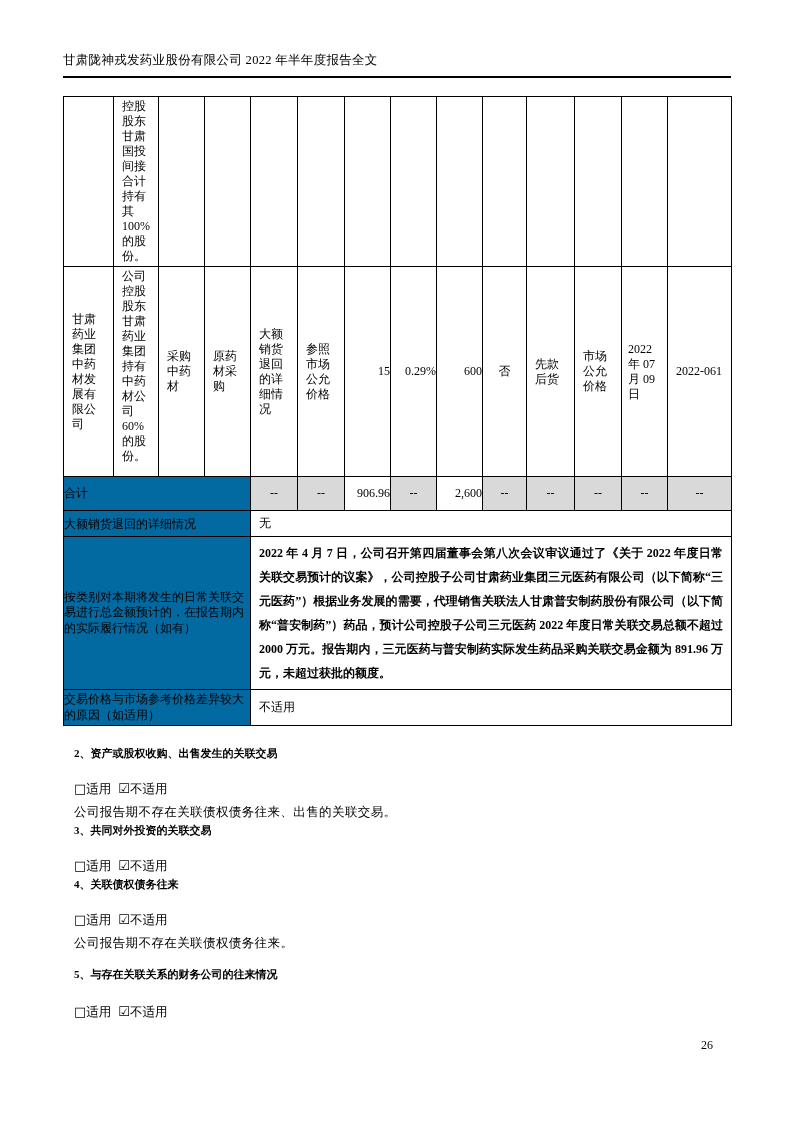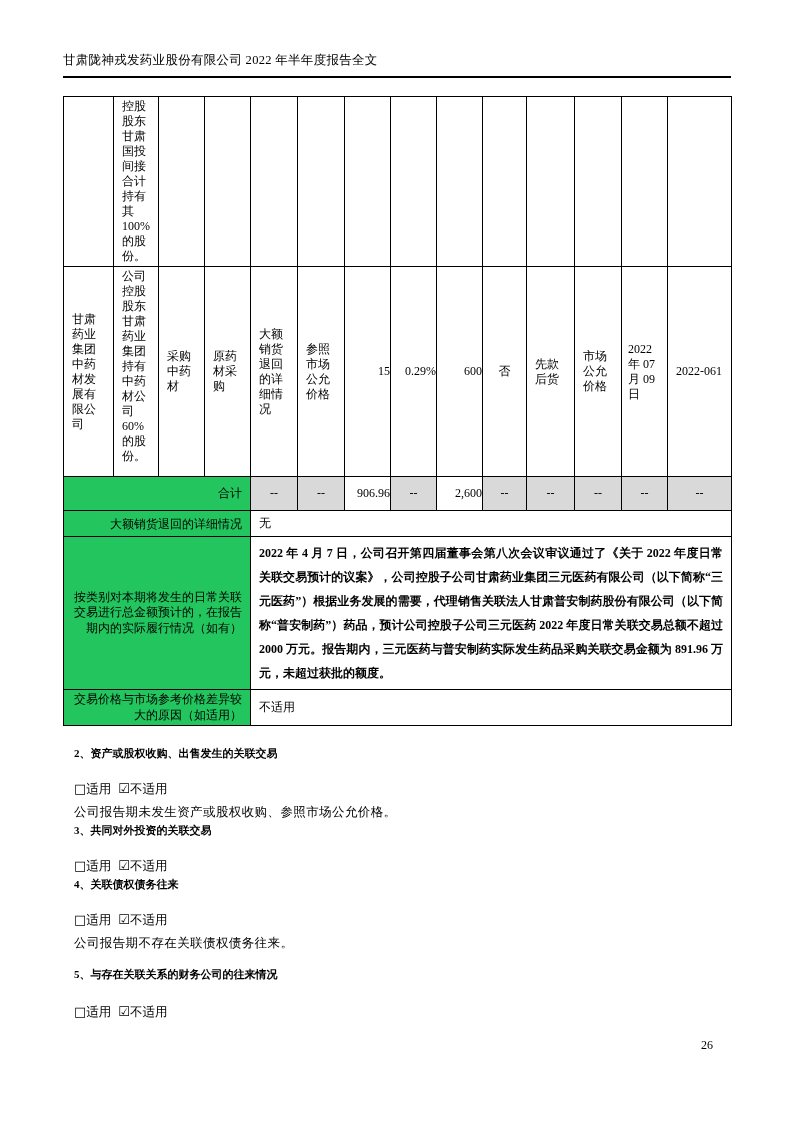--- a/index.html
+++ b/index.html
@@ -20,21 +20,21 @@
     border:1px solid #000;padding:2px 7px;vertical-align:middle;
     overflow:hidden;word-break:normal;
   }
   .rel-table td.vt{padding:2px 8px;}
   .rel-table td.vtop{vertical-align:top;}
   .rel-table td.num{text-align:right;padding:2px 0;word-break:break-all;}
   .rel-table td.dash{text-align:center;padding:2px 2px;}
   .rel-table td.ctr{text-align:center;padding:2px 2px;}
   .rel-table td.datec{padding:2px 6px;}
   .rel-table td.shaded{background:#d9d9d9;}
-  .rel-table td.labelc{background:#22c55e;padding:2px 8px;line-height:15.5px;text-align:right;}
+  .rel-table td.labelc{background:#0369a1;padding:2px 0;line-height:15.5px;}
   .rel-table td.parac{vertical-align:middle;padding:4px 8px;line-height:24px;text-align:justify;font-weight:bold;}
   .rel-table td.valc{padding:2px 8px;}
   .section{margin-left:11px;}
   .section-title{font-weight:bold;font-size:11px;line-height:20px;margin:0;}
   .mt-after-table{margin-top:17px;}
   .mt-section{margin-top:0;}
   .mt-last{margin-top:13px;}
   .cb-line{margin-top:18px;font-size:12.5px;line-height:16px;}
   .cb-line.wide{margin-top:20px;}
   .cb{font-family:"DejaVu Sans",sans-serif;font-size:13px;}
@@ -132,21 +132,21 @@
       <td colspan="10" class="valc">不适用</td>
     </tr>
   </tbody>
     </table>
 
   <div class="section">
     <div class="section-title mt-after-table">2、资产或股权收购、出售发生的关联交易</div>
     <div class="cb-line">
       <span class="cb">□</span><span>适用</span><span class="cb cb-group2">☑</span><span>不适用</span>
     </div>
-    <div class="body-line">公司报告期未发生资产或股权收购、参照市场公允价格。</div>
+    <div class="body-line">公司报告期不存在关联债权债务往来、出售的关联交易。</div>
   </div>
 
   <div class="section">
     <div class="section-title mt-section">3、共同对外投资的关联交易</div>
     <div class="cb-line">
       <span class="cb">□</span><span>适用</span><span class="cb cb-group2">☑</span><span>不适用</span>
     </div>
   </div>
 
   <div class="section">

